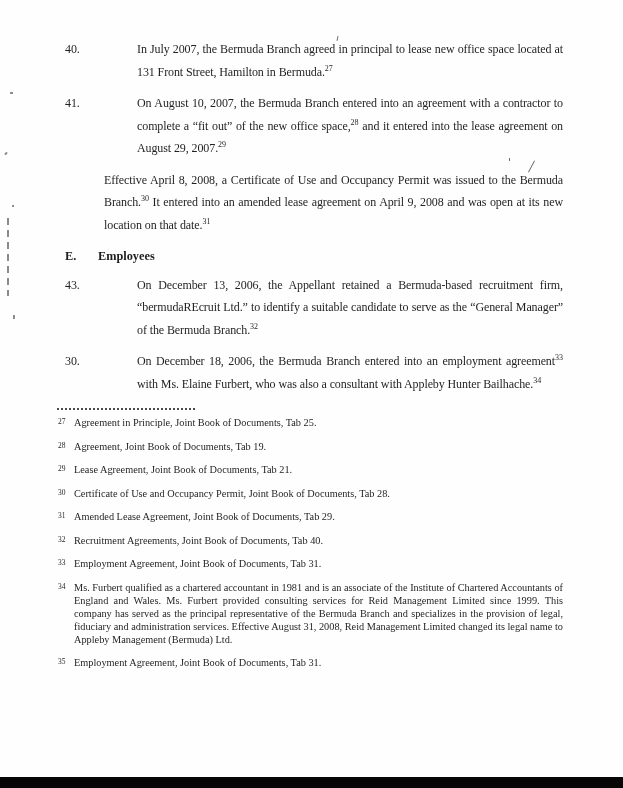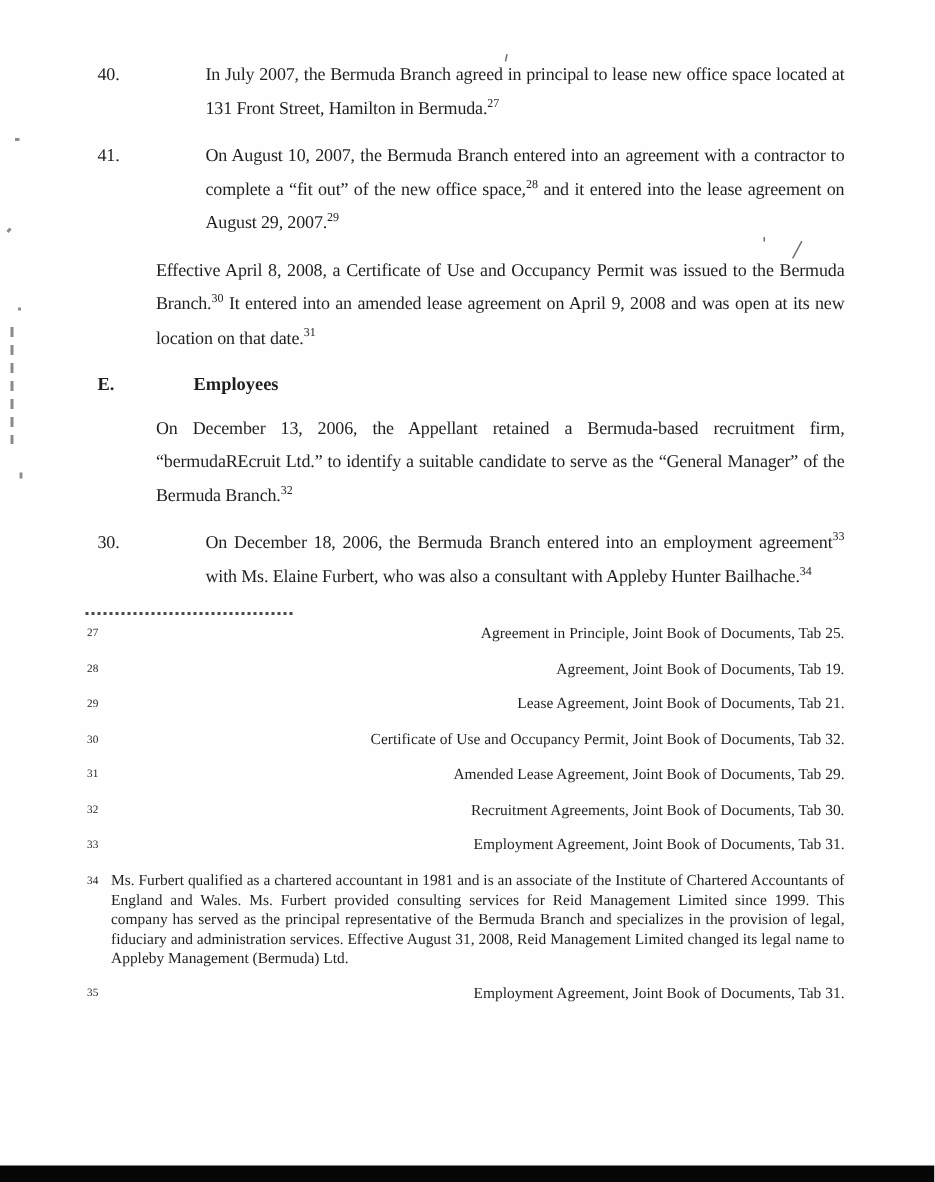--- a/index.html
+++ b/index.html
@@ -49,21 +49,21 @@
   }
   
   .heading {
     display: flex;
     font-size: 12.3px;
     font-weight: bold;
     line-height: 22.5px;
     margin: 0 0 6px 0;
   }
   .heading .hletter { flex: 0 0 33px; }
-  .heading .htitle { flex: 1; margin-left: 31px; }
+  .heading .htitle { flex: 1; }
   
   .footnote-block {
     margin-top: 13px;
   }
   .fn-separator {
     width: 138px;
     margin-left: -8px;
     border-top: 2px dotted #4a4a4a;
     height: 0;
     margin-bottom: 6px;
@@ -76,21 +76,21 @@
     margin-bottom: 10.5px;
   }
   .footnote .fnum {
     flex: 0 0 16px;
     font-size: 7.5px;
     line-height: 11px;
     padding-top: 0;
   }
   .footnote .ftext {
     flex: 1;
-    text-align: right;
+    text-align: left;
   }
   .footnote.justified .ftext {
     text-align: justify;
   }
   
   .scan-bottom-bar {
     position: absolute;
     left: 0; right: 0; bottom: 0;
     height: 11px;
     background: #060606;
@@ -135,20 +135,21 @@
   <div class="para">
     <span class="ptext">Effective April 8, 2008, a Certificate of Use and Occupancy Permit was issued to the Bermuda Branch.<sup class="fref">30</sup> It entered into an amended lease agreement on April 9, 2008 and was open at its new location on that date.<sup class="fref">31</sup></span>
   </div>
 
   <div class="heading">
     <span class="hletter">E.</span>
     <span class="htitle">Employees</span>
   </div>
 
   <div class="para">
+    <span class="pnum">43.</span>
     <span class="ptext">On December 13, 2006, the Appellant retained a Bermuda-based recruitment firm, “bermudaREcruit Ltd.” to identify a suitable candidate to serve as the “General Manager” of the Bermuda Branch.<sup class="fref">32</sup></span>
   </div>
 
   <div class="para">
     <span class="pnum">30.</span>
     <span class="ptext">On December 18, 2006, the Bermuda Branch entered into an employment agreement<sup class="fref">33</sup> with Ms. Elaine Furbert, who was also a consultant with Appleby Hunter Bailhache.<sup class="fref">34</sup></span>
   </div>
 
 
   <div class="footnote-block">
@@ -161,29 +162,29 @@
     <div class="footnote">
       <span class="fnum">28</span>
       <span class="ftext">Agreement, Joint Book of Documents, Tab 19.</span>
     </div>
     <div class="footnote">
       <span class="fnum">29</span>
       <span class="ftext">Lease Agreement, Joint Book of Documents, Tab 21.</span>
     </div>
     <div class="footnote">
       <span class="fnum">30</span>
-      <span class="ftext">Certificate of Use and Occupancy Permit, Joint Book of Documents, Tab 32.</span>
+      <span class="ftext">Certificate of Use and Occupancy Permit, Joint Book of Documents, Tab 28.</span>
     </div>
     <div class="footnote">
       <span class="fnum">31</span>
       <span class="ftext">Amended Lease Agreement, Joint Book of Documents, Tab 29.</span>
     </div>
     <div class="footnote">
       <span class="fnum">32</span>
-      <span class="ftext">Recruitment Agreements, Joint Book of Documents, Tab 30.</span>
+      <span class="ftext">Recruitment Agreements, Joint Book of Documents, Tab 40.</span>
     </div>
     <div class="footnote">
       <span class="fnum">33</span>
       <span class="ftext">Employment Agreement, Joint Book of Documents, Tab 31.</span>
     </div>
     <div class="footnote justified">
       <span class="fnum">34</span>
       <span class="ftext">Ms. Furbert qualified as a chartered accountant in 1981 and is an associate of the Institute of Chartered Accountants of England and Wales. Ms. Furbert provided consulting services for Reid Management Limited since 1999. This company has served as the principal representative of the Bermuda Branch and specializes in the provision of legal, fiduciary and administration services. Effective August 31, 2008, Reid Management Limited changed its legal name to Appleby Management (Bermuda) Ltd.</span>
     </div>
     <div class="footnote">

